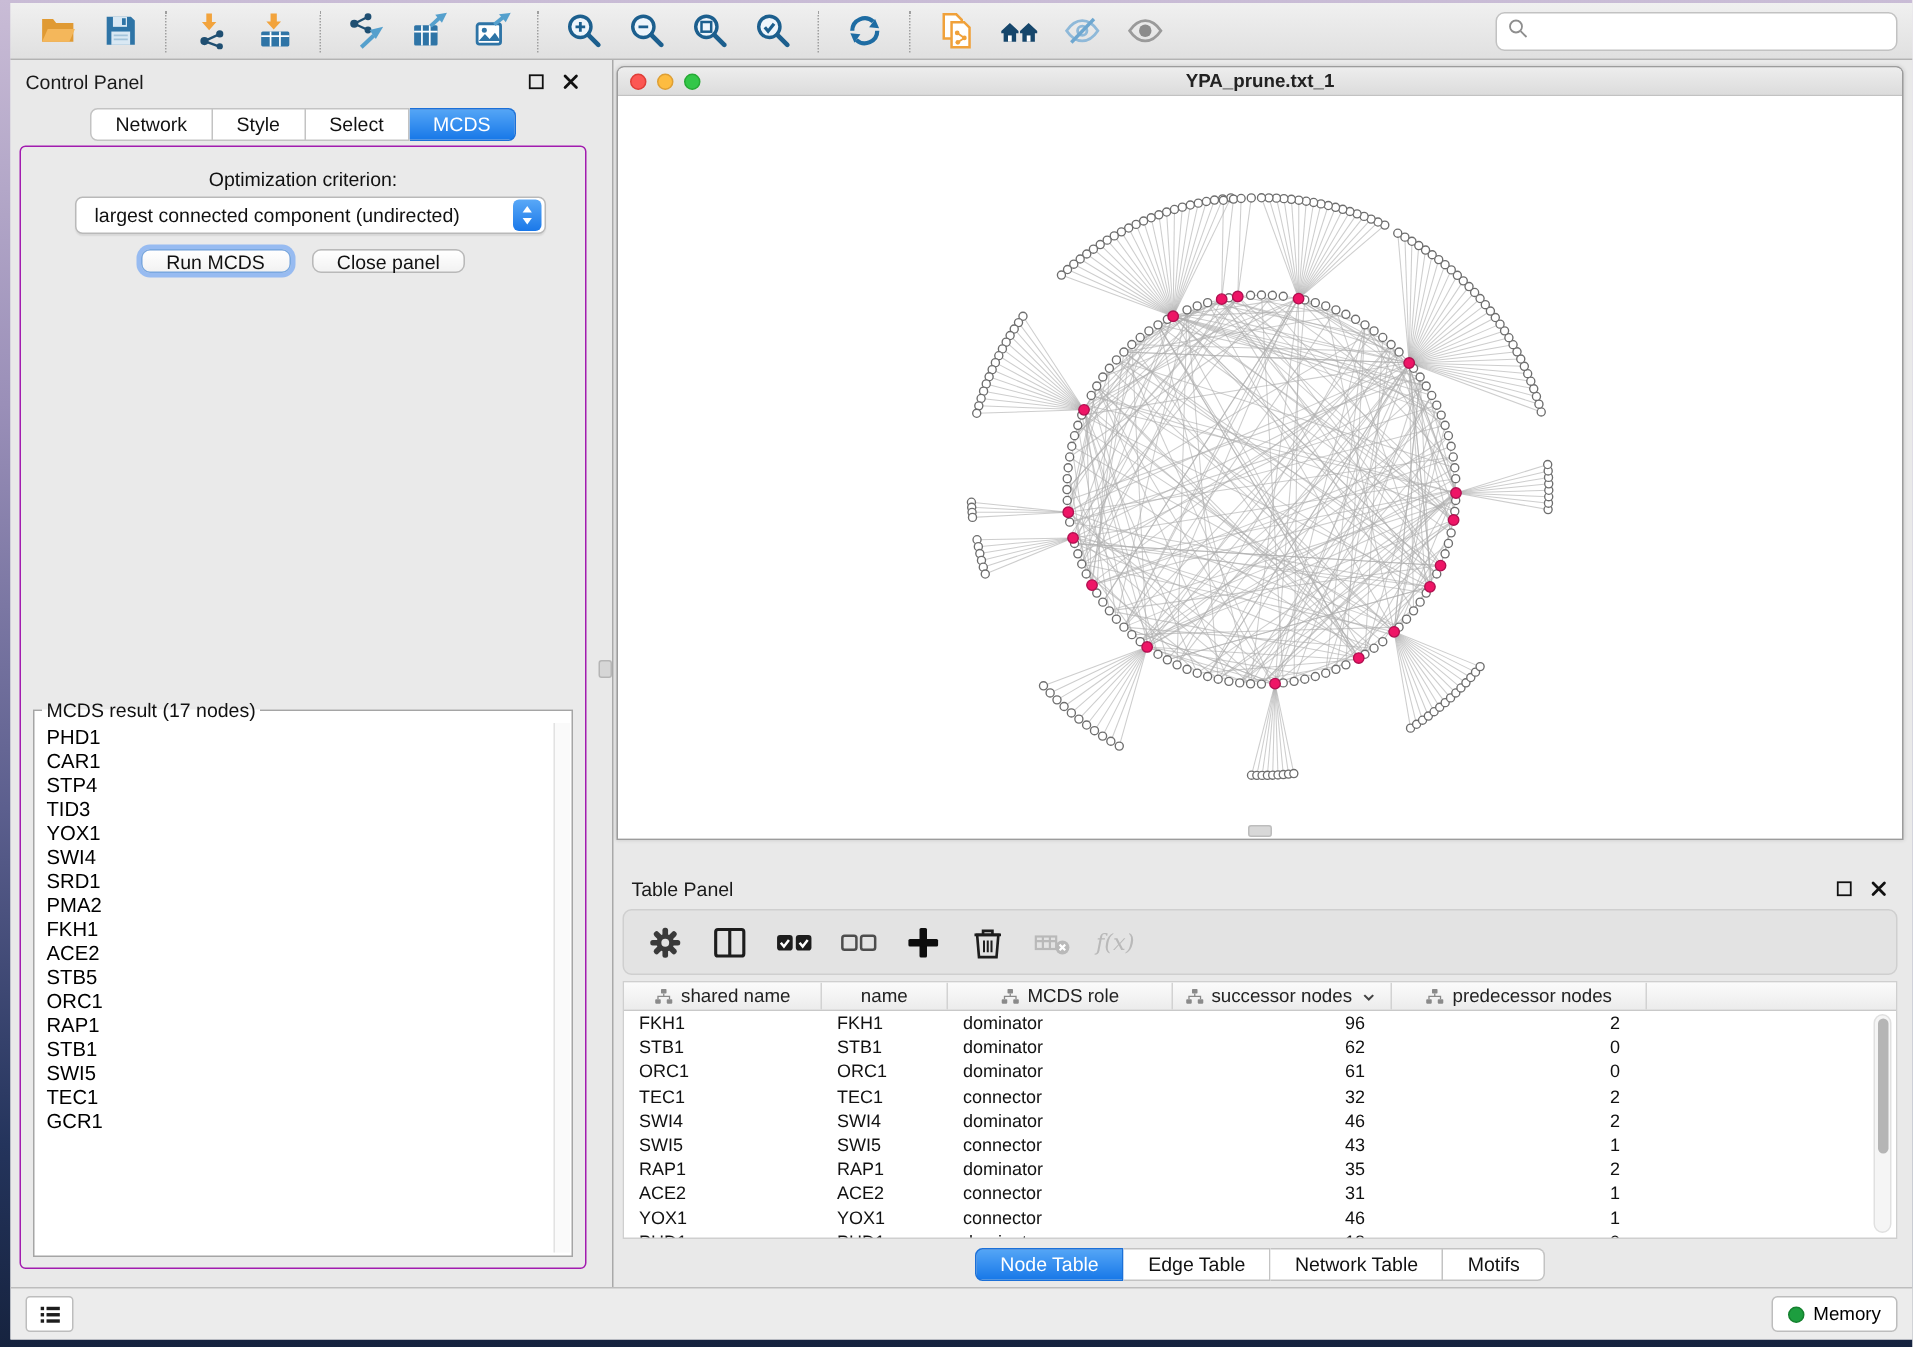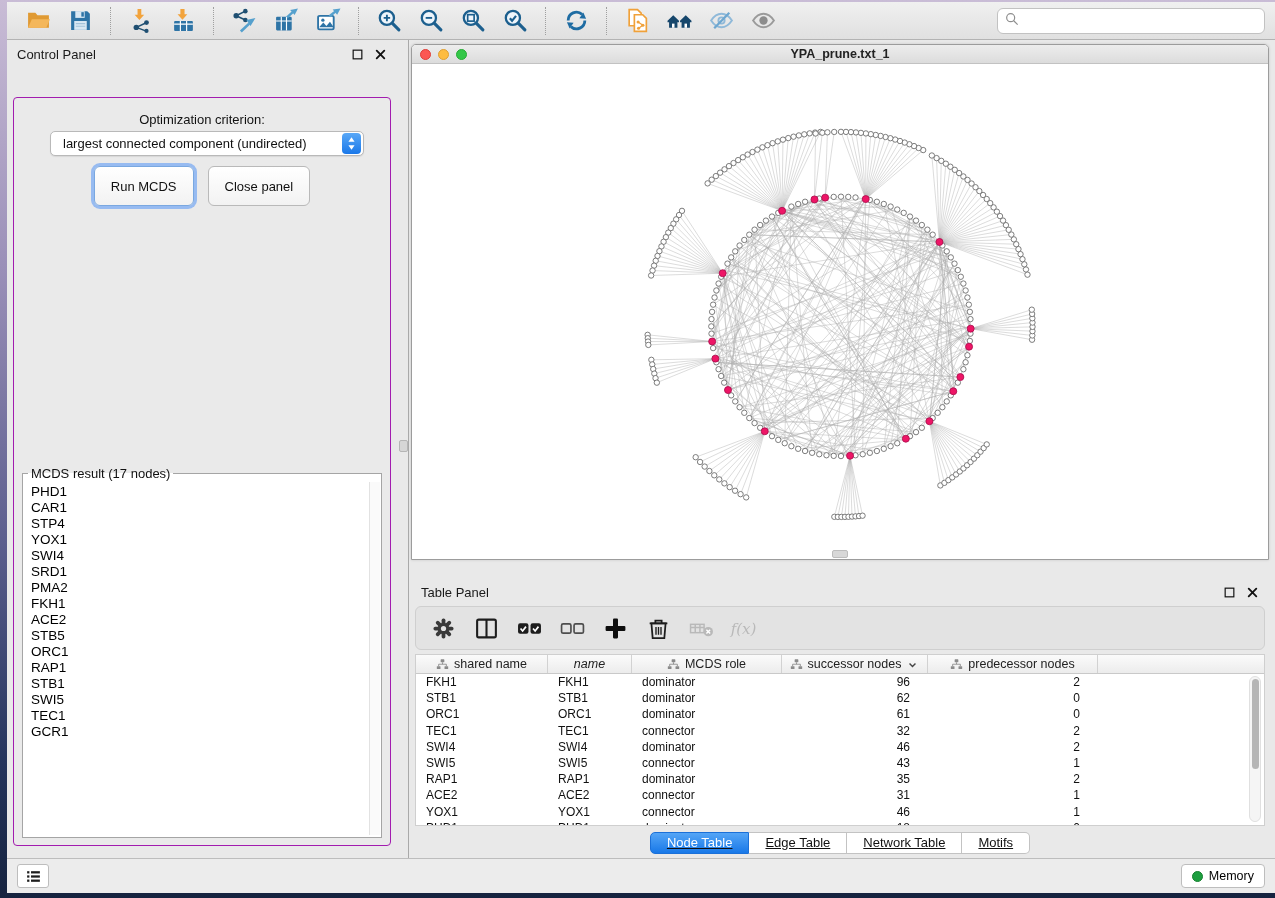--- a/index.html
+++ b/index.html
@@ -42,21 +42,21 @@
   .tab.active{background:linear-gradient(180deg,#54a5f6,#1878e8);border-color:#1b70d8;color:#fff;}
   .cp-card{position:absolute;top:57px;left:6px;right:6px;bottom:12px;background:#eaeaea;
     border:1px solid #a21caf;border-radius:4px;}
   .opt-label{position:absolute;top:14px;left:0;right:0;text-align:center;font-size:13px;}
   .dropdown{position:absolute;top:33px;left:36px;width:314px;height:25px;background:#fff;border:1px solid #b9b9b9;
     border-radius:5px;display:flex;align-items:center;cursor:pointer;box-shadow:0 1px 1px rgba(0,0,0,.08);}
   .dropdown .dd-text{flex:1;padding-left:12px;font-size:13px;white-space:nowrap;}
   .dd-stepper{width:19px;height:21px;margin-right:2px;border-radius:4px;background:linear-gradient(180deg,#59a8f7,#1a78e9);display:flex;align-items:center;justify-content:center;}
   .dd-stepper svg{width:13px;height:17px;}
   .btn-row{position:absolute;top:68px;left:0;right:0;display:flex;justify-content:center;gap:14px;}
-  .mac-btn{height:40px;padding:0 16px;background:linear-gradient(180deg,#ffffff,#f2f2f2);border:1px solid #b9b9b9;
+  .mac-btn{height:16px;padding:0 16px;background:linear-gradient(180deg,#ffffff,#f2f2f2);border:1px solid #b9b9b9;
     border-radius:6px;font-size:13px;font-family:inherit;cursor:pointer;color:#111;}
   .mac-btn.focused{box-shadow:0 0 0 3px rgba(82,148,246,.55);border-color:#7aa8e0;}
   .result-box{position:absolute;top:368px;left:8px;right:8px;height:372px;border:1px solid #a5a5a5;
     background:#fff;padding:0;}
   .result-box legend{font-size:13px;padding:0 3px;margin-left:5px;color:#111;background:transparent;}
   .result-list{position:absolute;inset:1px 12px 2px 2px;background:#fff;overflow:hidden;padding:2px 6px;}
   .result-track{position:absolute;top:1px;right:1px;bottom:2px;width:11px;background:#fafafa;border-left:1px solid #e2e2e2;}
   .r-item{font-size:13.5px;line-height:16px;color:#000;cursor:default;}
 
   
@@ -85,21 +85,21 @@
   .t-head{display:flex;height:19px;background:linear-gradient(180deg,#fbfbfb,#ececec);border-bottom:1px solid #c9c9c9;}
   .th{display:flex;align-items:center;justify-content:center;gap:5px;font-size:12.5px;color:#222;
     border-right:1px solid #d2d2d2;height:100%;cursor:pointer;}
   .th svg{width:13px;height:13px;}
   .t-body{position:relative;}
   .t-row{display:flex;height:16.2px;align-items:center;}
   .t-cell{font-size:12px;color:#111;padding:0 10px;white-space:nowrap;overflow:hidden;}
   .t-cell.num{text-align:right;padding-right:18px;}
   .t-scroll{position:absolute;top:21px;right:3px;bottom:3px;width:12px;background:#f5f5f5;border:1px solid #e0e0e0;border-radius:6px;}
   .t-thumb{position:absolute;top:2px;left:1.5px;width:7px;height:90px;background:#b5b5b5;border-radius:4px;}
-  .bottom-tabs{position:absolute;bottom:4px;left:0;right:0;display:flex;justify-content:center;text-decoration:underline;}
+  .bottom-tabs{position:absolute;bottom:4px;left:0;right:0;display:flex;justify-content:center;}
 
   
   .status-bar{height:35px;flex:0 0 35px;background:#ececec;border-top:1px solid #bdbdbd;
     display:flex;align-items:center;padding:0 10px;}
   .status-list-btn{width:32px;height:24px;background:#fff;border:1px solid #bdbdbd;border-radius:3px;
     display:flex;align-items:center;justify-content:center;cursor:pointer;}
   .status-list-btn svg{width:17px;height:17px;}
   .memory-btn{margin-left:auto;height:24px;background:#fff;border:1px solid #bdbdbd;border-radius:4px;
     display:flex;align-items:center;gap:6px;padding:0 10px;font-size:12.5px;font-family:inherit;cursor:pointer;}
   .mem-dot{width:11px;height:11px;border-radius:50%;background:#1d9e3f;border:1px solid #15812f;}
@@ -267,20 +267,26 @@
                   <rect x="4" y="4" width="16" height="16"></rect>
                 </svg>
               </span>
             <span class="pbtn" id="cp-close">
                 <svg viewBox="0 0 24 24" fill="none" stroke="#111" stroke-width="3.4" stroke-linecap="round">
                   <path d="M5 5l14 14M19 5L5 19"></path>
                 </svg>
               </span>
           </span>
         </div>
+        <div class="tabs" id="cp-tabs">
+            <button class="tab">Network</button>
+            <button class="tab">Style</button>
+            <button class="tab">Select</button>
+            <button class="tab active">MCDS</button>
+          </div>
         <div class="cp-card">
           <div class="opt-label">Optimization criterion:</div>
           <div class="dropdown">
             <span class="dd-text">largest connected component (undirected)</span>
             <span class="dd-stepper" id="dd-step">
                 <svg viewBox="0 0 14 22" fill="#fff">
                   <polygon points="7,3 11,8.6 3,8.6"></polygon>
                   <polygon points="7,19 11,13.4 3,13.4"></polygon>
                 </svg>
               </span>
@@ -288,20 +294,21 @@
           <div class="btn-row">
             <button class="mac-btn focused">Run MCDS</button>
             <button class="mac-btn">Close panel</button>
           </div>
           <fieldset class="result-box">
             <legend>MCDS result (17 nodes)</legend>
             <div class="result-list" id="result-list">
                 <div class="r-item">PHD1</div>
                 <div class="r-item">CAR1</div>
                 <div class="r-item">STP4</div>
+                <div class="r-item">TID3</div>
                 <div class="r-item">YOX1</div>
                 <div class="r-item">SWI4</div>
                 <div class="r-item">SRD1</div>
                 <div class="r-item">PMA2</div>
                 <div class="r-item">FKH1</div>
                 <div class="r-item">ACE2</div>
                 <div class="r-item">STB5</div>
                 <div class="r-item">ORC1</div>
                 <div class="r-item">RAP1</div>
                 <div class="r-item">STB1</div>
@@ -1086,21 +1093,21 @@
                   <span style="display:flex">
                     <svg viewBox="0 0 24 24">
                       <rect x="8.6" y="2.5" width="6.8" height="5.5" rx="1" fill="#8a8a8a"></rect>
                       <rect x="1.5" y="15" width="6.8" height="5.5" rx="1" fill="#8a8a8a"></rect>
                       <rect x="15.7" y="15" width="6.8" height="5.5" rx="1" fill="#8a8a8a"></rect>
                       <path d="M12 8v3.5M4.9 15v-3.5h14.2V15" stroke="#8a8a8a" stroke-width="1.6" fill="none"></path>
                     </svg>
                   </span>
                   <span>shared name</span>
                 </div>
-                <div class="th" style="width: 84px; flex: 0 0 84px; font-style: italic;">
+                <div class="th" style="width: 84px; flex: 0 0 84px;">
                   <span>name</span>
                 </div>
                 <div class="th" style="width: 150px; flex: 0 0 150px;">
                   <span style="display:flex">
                     <svg viewBox="0 0 24 24">
                       <rect x="8.6" y="2.5" width="6.8" height="5.5" rx="1" fill="#8a8a8a"></rect>
                       <rect x="1.5" y="15" width="6.8" height="5.5" rx="1" fill="#8a8a8a"></rect>
                       <rect x="15.7" y="15" width="6.8" height="5.5" rx="1" fill="#8a8a8a"></rect>
                       <path d="M12 8v3.5M4.9 15v-3.5h14.2V15" stroke="#8a8a8a" stroke-width="1.6" fill="none"></path>
                     </svg>

